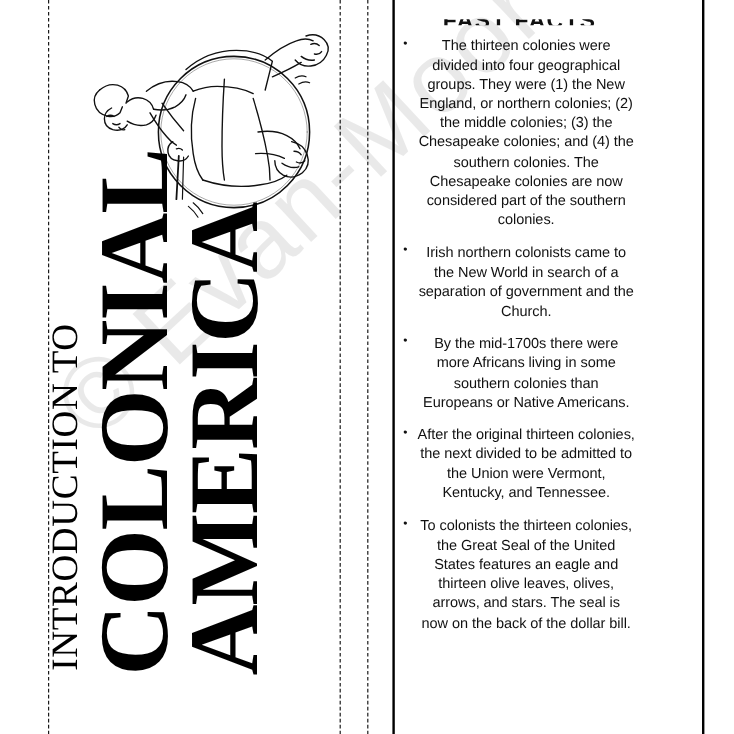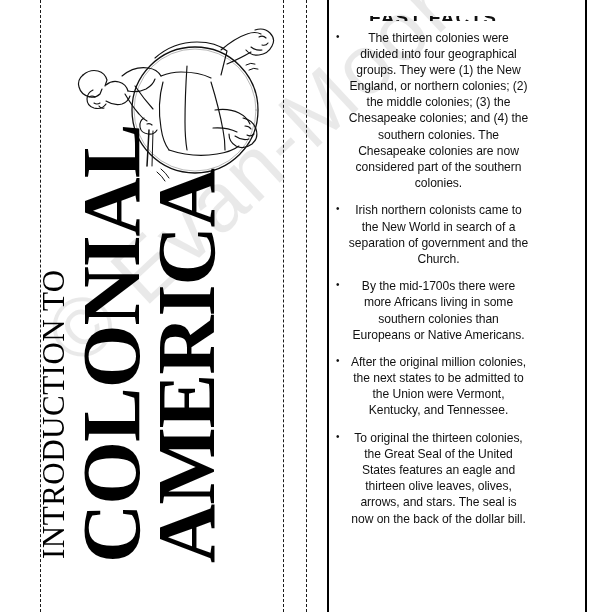--- a/index.html
+++ b/index.html
@@ -201,18 +201,18 @@
     </div>
 
   </div>
 
   <div id="right-panel">
     <div id="facts-header">FAST FACTS</div>
     <ul id="facts-list">
         <li>The thirteen colonies were divided into four geographical groups. They were (1) the New England, or northern colonies; (2) the middle colonies; (3) the Chesapeake colonies; and (4) the southern colonies. The Chesapeake colonies are now considered part of the southern colonies.</li>
         <li>Irish northern colonists came to the New World in search of a separation of government and the Church.</li>
         <li>By the mid-1700s there were more Africans living in some southern colonies than Europeans or Native Americans.</li>
-        <li>After the original million colonies, the next states to be admitted to the Union were Vermont, Kentucky, and Tennessee.</li>
-        <li>To original the thirteen colonies, the Great Seal of the United States features an eagle and thirteen olive leaves, olives, arrows, and stars. The seal is now on the back of the dollar bill.</li>
+        <li>After the original thirteen colonies, the next divided to be admitted to the Union were Vermont, Kentucky, and Tennessee.</li>
+        <li>To colonists the thirteen colonies, the Great Seal of the United States features an eagle and thirteen olive leaves, olives, arrows, and stars. The seal is now on the back of the dollar bill.</li>
       </ul>
   </div>
 
 </div>
 
 </body></html>

